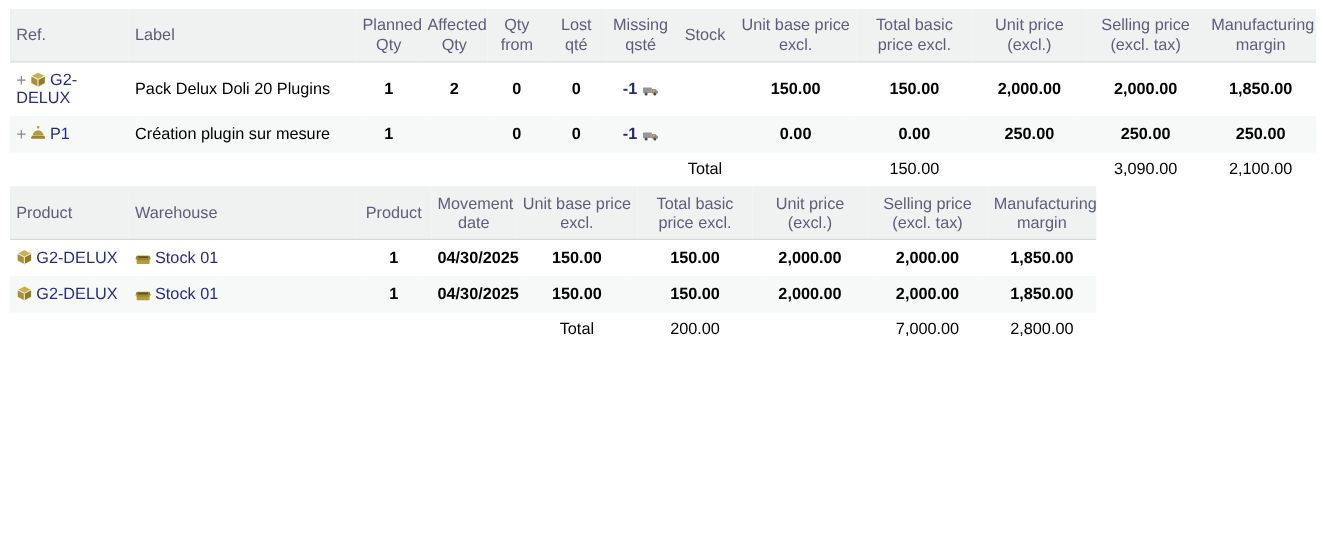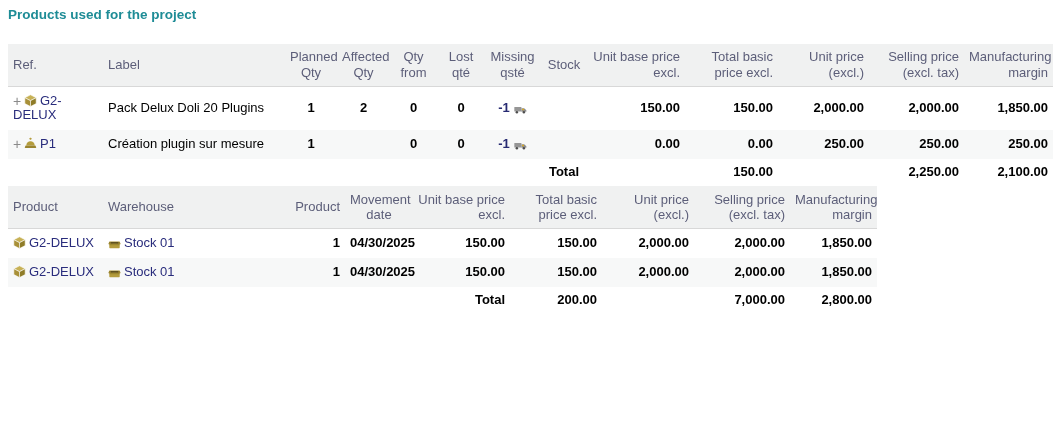--- a/index.html
+++ b/index.html
@@ -42,23 +42,23 @@
     line-height:1.18;
   }
   tbody td{
     padding:7px 5px;
     vertical-align:middle;
     line-height:1.15;
   }
   tbody tr.data-row:nth-child(even){background:var(--even-row);}
   .al{text-align:left;}
   .ac{text-align:center;}
-  .ar{text-align:right;}
+  .ar{text-align:center;}
   .num{font-weight:bold;color:#000;}
-  .total-row td{font-weight:bold;padding:6px 5px;margin-top:33px;}
+  .total-row td{font-weight:normal;padding:6px 5px;margin-top:33px;}
   a.obj-link{color:var(--link-navy);text-decoration:none;}
   .missing-val{color:var(--missing-navy);font-weight:bold;}
   .plus{
     color:#8a8a8a;font-size:14px;font-weight:normal;
     display:inline-block;width:11px;line-height:10px;vertical-align:-1px;
   }
   .ico{display:inline-block;vertical-align:-2px;margin-right:3px;}
   .ico svg{display:block;}
   .truck{margin-left:4px;margin-right:0;vertical-align:-2px;}
 </style>
@@ -90,21 +90,20 @@
       <polygon points="14.5,5.8 8,7.3 15.8,9.2" fill="#9a842e"></polygon>
       <rect x="3.2" y="6.2" width="9.6" height="2.1" fill="#5f5120"></rect>
       <rect x="1.5" y="9.2" width="13" height="1" fill="#8f7c28"></rect>
     </g>
   </defs>
 </svg>
 
 <div class="wrap">
 
   <div class="section1">
-    <h3 class="section-title">Products used for the project</h3>
 
     <table class="t1">
       <colgroup>
         <col style="width:95px">
           <col style="width:182px">
           <col style="width:52px">
         <col style="width:53px">
           <col style="width:47px">
           <col style="width:48px">
         <col style="width:55px">
@@ -174,21 +173,21 @@
           <td class="ar num">250.00</td>
           <td class="ar num">250.00</td>
           <td class="ar num">250.00</td>
         </tr>
         <tr class="total-row">
           <td colspan="7"></td>
           <td class="ac">Total</td>
           <td></td>
           <td class="ar">150.00</td>
           <td></td>
-          <td class="ar">2,250.00</td>
+          <td class="ar">3,090.00</td>
           <td class="ar">2,100.00</td>
         </tr>
       </tbody>
     </table>
   </div>
 
   <div class="section2">
 
     <table class="t2">
       <colgroup>

